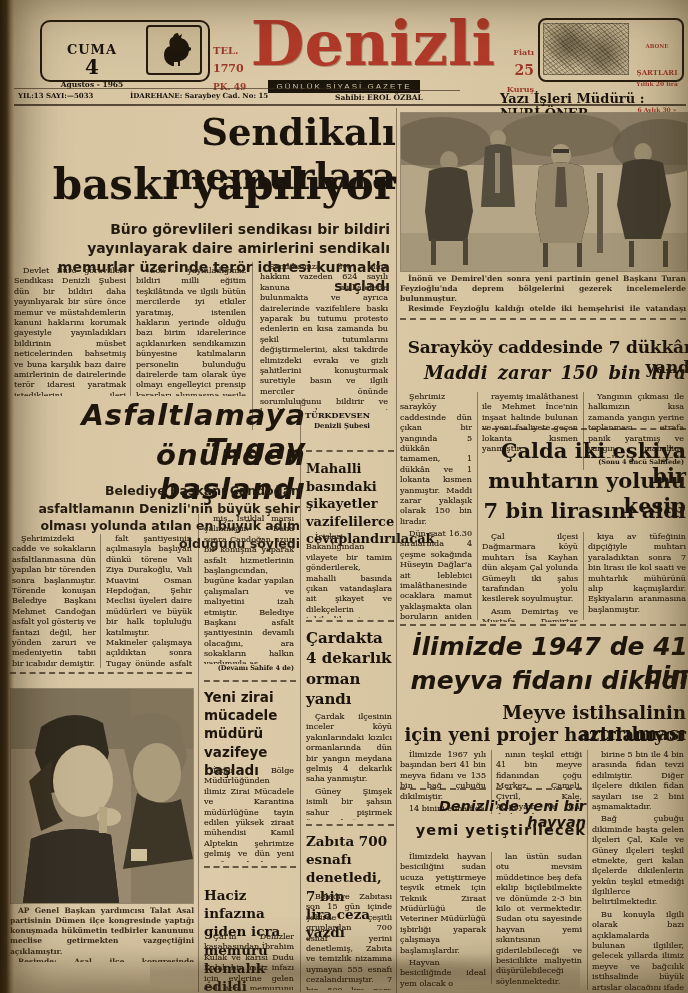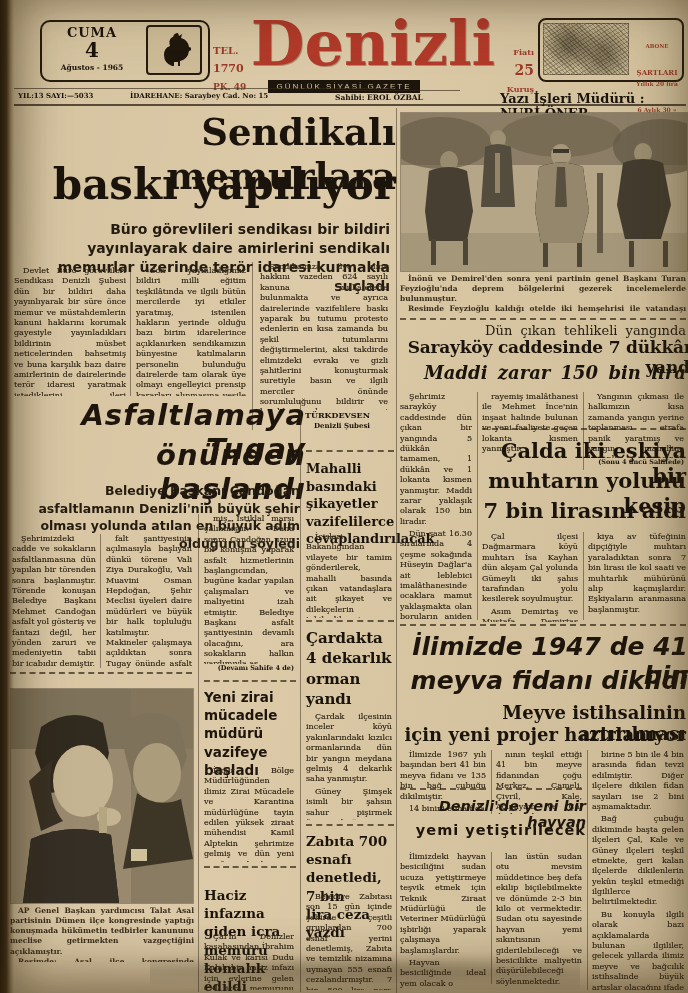--- a/index.html
+++ b/index.html
@@ -41,21 +41,21 @@
       radial-gradient(ellipse at 85% 60%,rgba(40,30,15,.16),transparent 60%);}
   .photo{filter:sepia(.25) contrast(.95);border:1px solid rgba(40,30,15,.4);}
 </style>
 </head>
 <body>
 
 <div class="page">
   <div class="binding"></div>
 
   <div class="abs databox" style="left:40px;top:20px;width:166px;height:58px;display:flex;">
-    <div style="width:100px;text-align:center;padding-top:3px;">
+    <div style="width:100px;text-align:center;padding-top:20px;">
       <div class="slab" style="font-size:13px;letter-spacing:1px;">CUMA</div>
       <div class="slab" style="font-size:20px;line-height:20px;">4</div>
       <div class="slab" style="font-size:7.5px;margin-top:3px;">Ağustos - 1965</div>
     </div>
     <div style="width:52px;height:46px;margin:3px 4px;border:2px solid #261c10;border-radius:4px;display:flex;align-items:center;justify-content:center;background:rgba(200,182,145,.6);">
       <svg width="34" height="40" viewBox="0 0 34 40">
         <path d="M15 36 q-8 -3 -8 -11 q0 -7 6 -9 q-2 -7 3 -9 q1 -4 5 -4 l1 3 3 -2 -1 4 q7 2 8 9 l6 2 -6 2 q-1 8 -9 10 l0 5 -2 0 0 -4 -4 0 0 4 -2 0 z" fill="#1f170c"></path>
       </svg>
     </div>
   </div>
@@ -144,21 +144,20 @@
       <rect x="262" y="128" width="5" height="26" fill="#3e382b"></rect>
     <rect x="196" y="60" width="6" height="80" fill="#554c3a"></rect>
     <rect width="286" height="158" fill="#8a7c5e" opacity=".12"></rect>
   </svg>
   <div class="abs cap" style="left:400px;top:274px;width:286px;height:42px;">
       <p>İnönü ve Demirel'den sonra yeni partinin genel Başkanı Turan Feyzioğlu'nda deprem bölgelerini gezerek incelemelerde bulunmuştur.</p>
       <p>Resimde Feyzioğlu kaldığı otelde iki hemşehrisi ile vatandaşı dinlerken görülüyor.</p>
     </div>
 
   <div class="dash" style="left:400px;top:318px;width:286px;"></div>
-  <div class="abs center" style="left:400px;top:323px;width:286px;font-size:13px;word-spacing:4px;color:#241c10;">Dün  çıkan  tehlikeli  yangında</div>
   <div class="abs slab center" style="left:398px;top:337px;width:290px;font-size:17px;letter-spacing:-0.2px;padding-left:8px;">Sarayköy caddesinde 7 dükkân yandı</div>
   <div class="abs slab center" style="left:400px;top:362px;width:286px;font-size:18px;font-style:italic;word-spacing:4px;">Maddi zarar 150 bin lira</div>
   <div class="abs bt" style="left:400px;top:392px;width:72px;height:228px;">
       <p>Şehrimiz sarayköy caddesinde dün çıkan bir yangında 5 dükkân tamamen, 1 dükkân ve 1 lokanta kısmen yanmıştır. Maddi zarar yaklaşık olarak 150 bin liradır.</p>
       <p>Dün saat 16.30 sıralarında 4 çeşme sokağında Hüseyin Dağlar'a ait leblebici imalâthanesinde ocaklara mamut yaklaşmakta olan boruların aniden patlaması yüzünden yangın çıkmıştır.</p>
     </div>
   <div class="abs bt" style="left:482px;top:392px;width:96px;height:78px;">
       <p>rayemiş imalâthanesi ile Mehmet İnce'nin inşaat halinde bulunan ve yeni faaliyete geçen lokanta kısmen yanmıştır.</p>
     </div>
   <div class="abs bt" style="left:588px;top:392px;width:96px;height:66px;">

